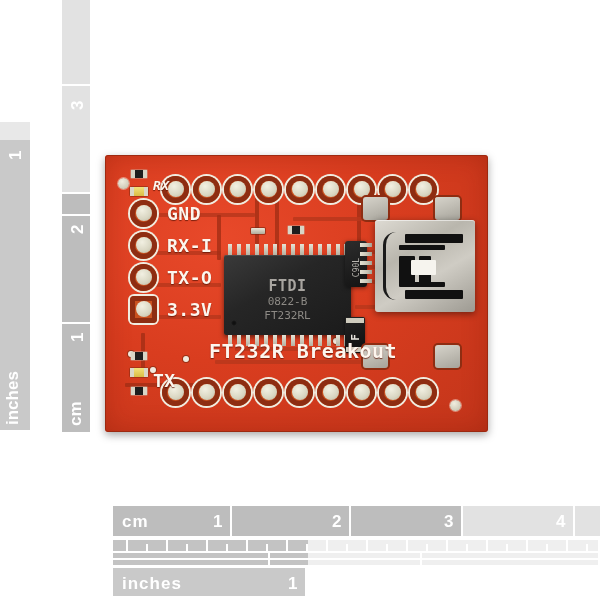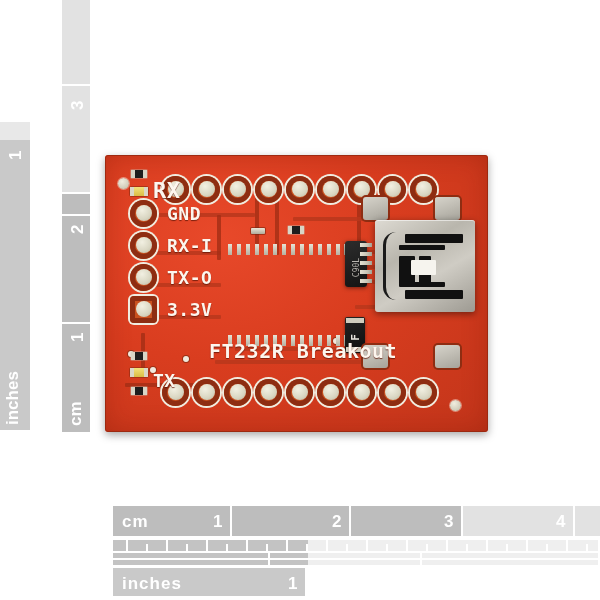--- a/index.html
+++ b/index.html
@@ -324,20 +324,26 @@
     </div>
 
     <div class="hole" style="left:13px;top:23px;"></div>
     <div class="hole" style="left:345px;top:245px;"></div>
     <div class="via" style="left:78px;top:201px;"></div>
     <div class="via" style="left:45px;top:212px;"></div>
     <div class="via" style="left:250px;top:190px;"></div>
     <div class="via" style="left:228px;top:183px;"></div>
     <div class="via" style="left:23px;top:196px;"></div>
 
+    <div class="ic">
+      <div class="ic-txt ic-logo" style="top:22px;font-size:15px;">FTDI</div>
+      <div class="ic-txt" style="top:40px;font-size:11px;">0822-B</div>
+      <div class="ic-txt" style="top:54px;font-size:11px;">FT232RL</div>
+      <div class="ic-notch"></div>
+    </div>
     <div class="ic-pins" style="left:119px;top:89px;">
       <span style="left:4px"></span>
         <span style="left:13px"></span>
         <span style="left:22px"></span>
       <span style="left:31px"></span>
         <span style="left:40px"></span>
         <span style="left:49px"></span>
       <span style="left:58px"></span>
         <span style="left:67px"></span>
         <span style="left:76px"></span>
@@ -401,21 +407,21 @@
         <div class="usb-slot" style="left:30px;top:14px;width:58px;height:9px;"></div>
         <div class="usb-slot" style="left:24px;top:25px;width:46px;height:5px;"></div>
         <div class="usb-slot" style="left:24px;top:36px;width:16px;height:30px;"></div>
         <div class="usb-slot" style="left:44px;top:36px;width:12px;height:30px;"></div>
         <div class="usb-white"></div>
         <div class="usb-slot" style="left:30px;top:70px;width:58px;height:9px;"></div>
         <div class="usb-slot" style="left:24px;top:62px;width:46px;height:5px;"></div>
       </div>
     </div>
 
-    <div class="silk" style="left:48px;top:23px;font-size:22px;">RX</div>
+    <div class="silk" style="left:48px;top:23px;font-size:13px;font-style:italic;">RX</div>
     <div class="silk" style="left:48px;top:215px;font-size:18px;">TX</div>
 
     <div class="silk" style="left:62px;top:48px;font-size:18px;">GND</div>
     <div class="silk" style="left:62px;top:80px;font-size:18px;">RX-I</div>
     <div class="silk" style="left:62px;top:112px;font-size:18px;">TX-O</div>
     <div class="silk" style="left:62px;top:144px;font-size:18px;">3.3V</div>
 
     <div class="silk" style="left:104px;top:184px;font-size:20px;">FT232R Breakout</div>
 
     <div class="pcb-edge"></div>

